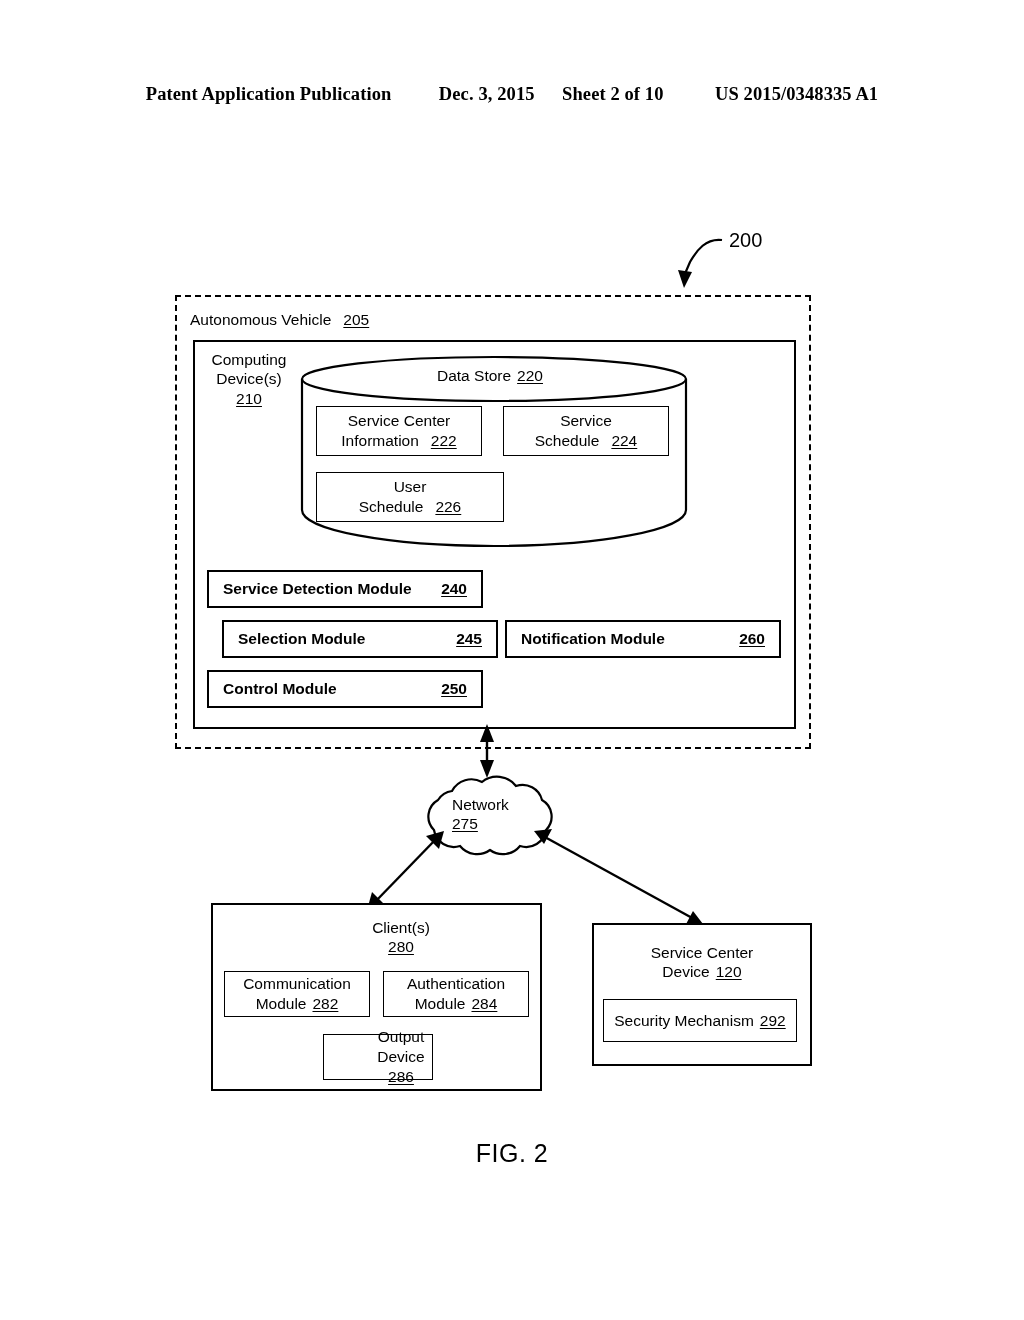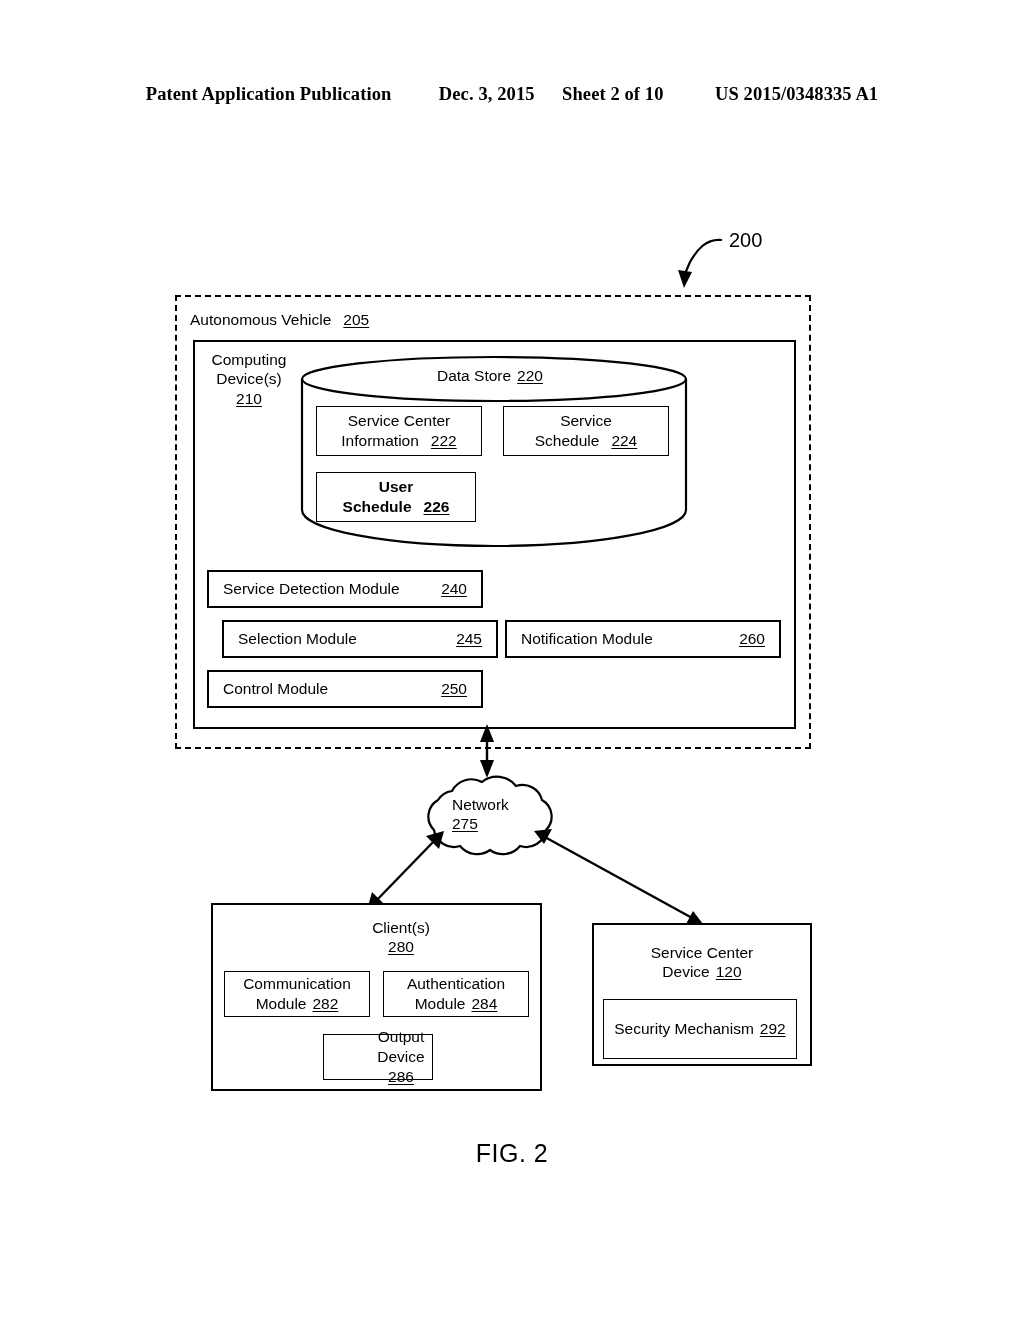--- a/index.html
+++ b/index.html
@@ -66,20 +66,21 @@
     text-underline-offset: 1.5px;
   }
 
   
   .module {
     display: flex;
     align-items: center;
     justify-content: space-between;
     padding: 0 14px;
     font-size: 15.5px;
+    font-weight: bold;
   }
   .module .mtxt { white-space: nowrap; }
 
   
   .twoline {
     display: flex;
     flex-direction: column;
     align-items: center;
     justify-content: center;
     font-size: 15.5px;
@@ -208,21 +209,21 @@
     </div>
   </div>
 
   <div class="thin-box twoline" style="left:503px; top:406px; width:166px; height:50px;">
     <div>Service</div>
     <div class="l2">
       <span>Schedule</span><span class="sp"></span><span class="ref">224</span>
     </div>
   </div>
 
-  <div class="thin-box twoline" style="left:316px; top:472px; width:160px; height:50px;font-weight:bold;">
+  <div class="thin-box twoline" style="left:316px; top:472px; width:188px; height:50px;">
     <div>User</div>
     <div class="l2">
       <span>Schedule</span><span class="sp"></span><span class="ref">226</span>
     </div>
   </div>
 
   <div class="solid-box module" style="left:207px; top:570px; width:276px; height:38px;">
     <span class="mtxt">Service Detection Module</span>
     <span class="ref">240</span>
   </div>
@@ -274,21 +275,21 @@
   </div>
 
   <div class="solid-box" style="left:592px; top:923px; width:220px; height:143px;"></div>
   <div class="lbl" style="left:592px; top:943px; width:220px; text-align:center;">
     <div>Service Center</div>
     <div>
       <span>Device</span><span class="sp-s"></span><span class="ref">120</span>
     </div>
   </div>
 
-  <div class="thin-box centerbox" style="left:603px; top:999px; width:194px; height:60px;">
+  <div class="thin-box centerbox" style="left:603px; top:999px; width:194px; height:43px;">
     <span>Security Mechanism</span>
       <span class="sp-s"></span>
       <span class="ref">292</span>
   </div>
 
   <div class="fig-caption">FIG. 2</div>
 
 </div>
 
 </body></html>

